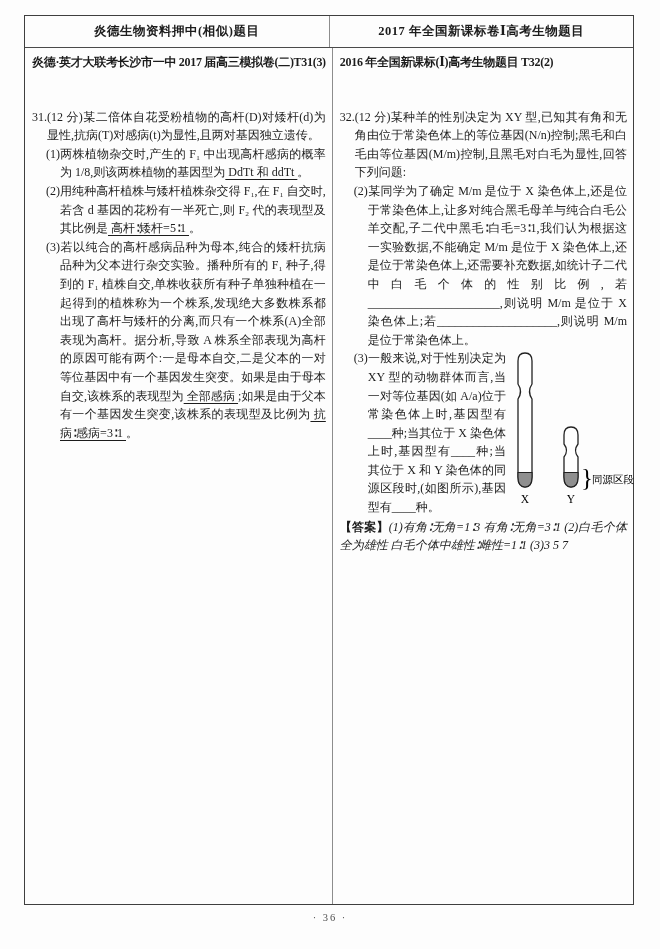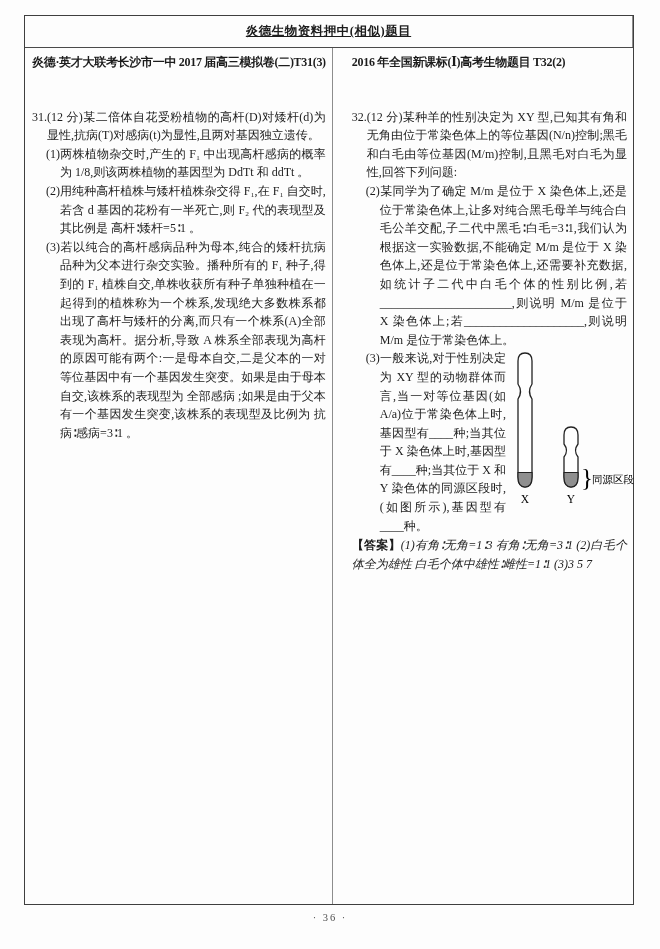--- a/index.html
+++ b/index.html
@@ -22,42 +22,43 @@
   .thead{
     display:flex;flex:0 0 31px;
     border-bottom:1.2px solid #4a4a4a;
   }
   .th{
     flex:1 1 50%;
     display:flex;align-items:center;justify-content:center;
     font-weight:bold;font-size:12.5px;
     letter-spacing:.5px;
   }
-  .th.first{border-right:1.2px solid #8d8d8d;text-decoration:underline;}
-  .tbody{display:flex;flex:1 1 auto;min-height:0;gap:12px;}
+  .th.first{border-right:1.2px solid #8d8d8d;}
+  .tbody{display:flex;flex:1 1 auto;min-height:0;}
   .cell{
     flex:1 1 50%;
     padding:5px 6px 6px 7px;
     box-sizing:border-box;
     font-size:12px;line-height:18.6px;
     text-align:justify;
   }
   .cell.first{border-right:1.2px solid #8d8d8d;}
   .col-title{
     font-weight:bold;
     text-align:left;
     white-space:nowrap;
     overflow:hidden;
     letter-spacing:-.3px;
   }
   .para{margin:0;}
   .para.q{padding-left:15px;text-indent:-15px;margin-top:36px;}
   .para.sub{padding-left:28px;text-indent:-14px;}
   .para.ans{clear:both;padding-left:0;text-indent:0;padding-top:1px;}
   .blank{
+    text-decoration:underline;
     text-underline-offset:3px;
   }
   .kai{font-style:italic;}
   b.anskey{font-style:normal;font-weight:bold;}
   .figure{
     float:right;
     width:124px;
     margin:2px -7px 0 4px;
     shape-outside:inset(0);
   }
@@ -71,20 +72,21 @@
 </style>
 </head>
 <body>
 
 <div class="page">
 
   <div class="sheet">
 
     <div class="thead">
       <div class="th first">炎德生物资料押中(相似)题目</div>
+      <div class="th">2017 年全国新课标卷Ⅰ高考生物题目</div>
     </div>
 
     <div class="tbody">
 
       <div class="cell first">
         <div class="col-title">炎德·英才大联考长沙市一中 2017 届高三模拟卷(二)T31(3)</div>
         <div>
             <div class="para q">31.(12 分)某二倍体自花受粉植物的高杆(D)对矮杆(d)为显性,抗病(T)对感病(t)为显性,且两对基因独立遗传。</div>
             <div class="para sub">(1)两株植物杂交时,产生的 F₁ 中出现高杆感病的概率为 1/8,则该两株植物的基因型为<span class="blank"> DdTt 和 ddTt </span>。</div>
             <div class="para sub">(2)用纯种高杆植株与矮杆植株杂交得 F₁,在 F₁ 自交时,若含 d 基因的花粉有一半死亡,则 F₂ 代的表现型及其比例是<span class="blank"> 高杆∶矮杆=5∶1 </span>。</div>

